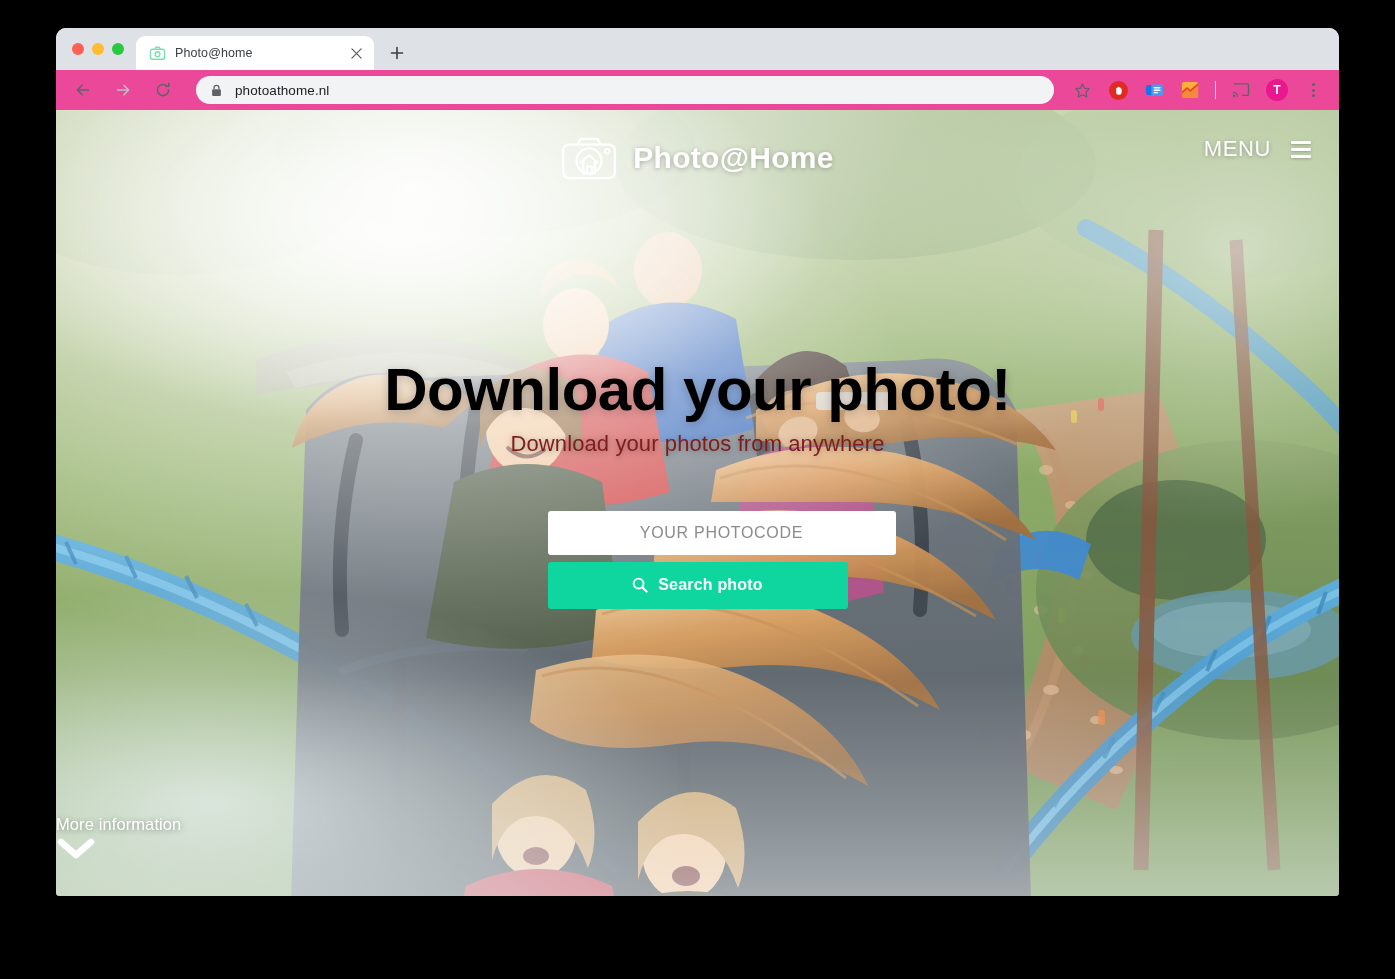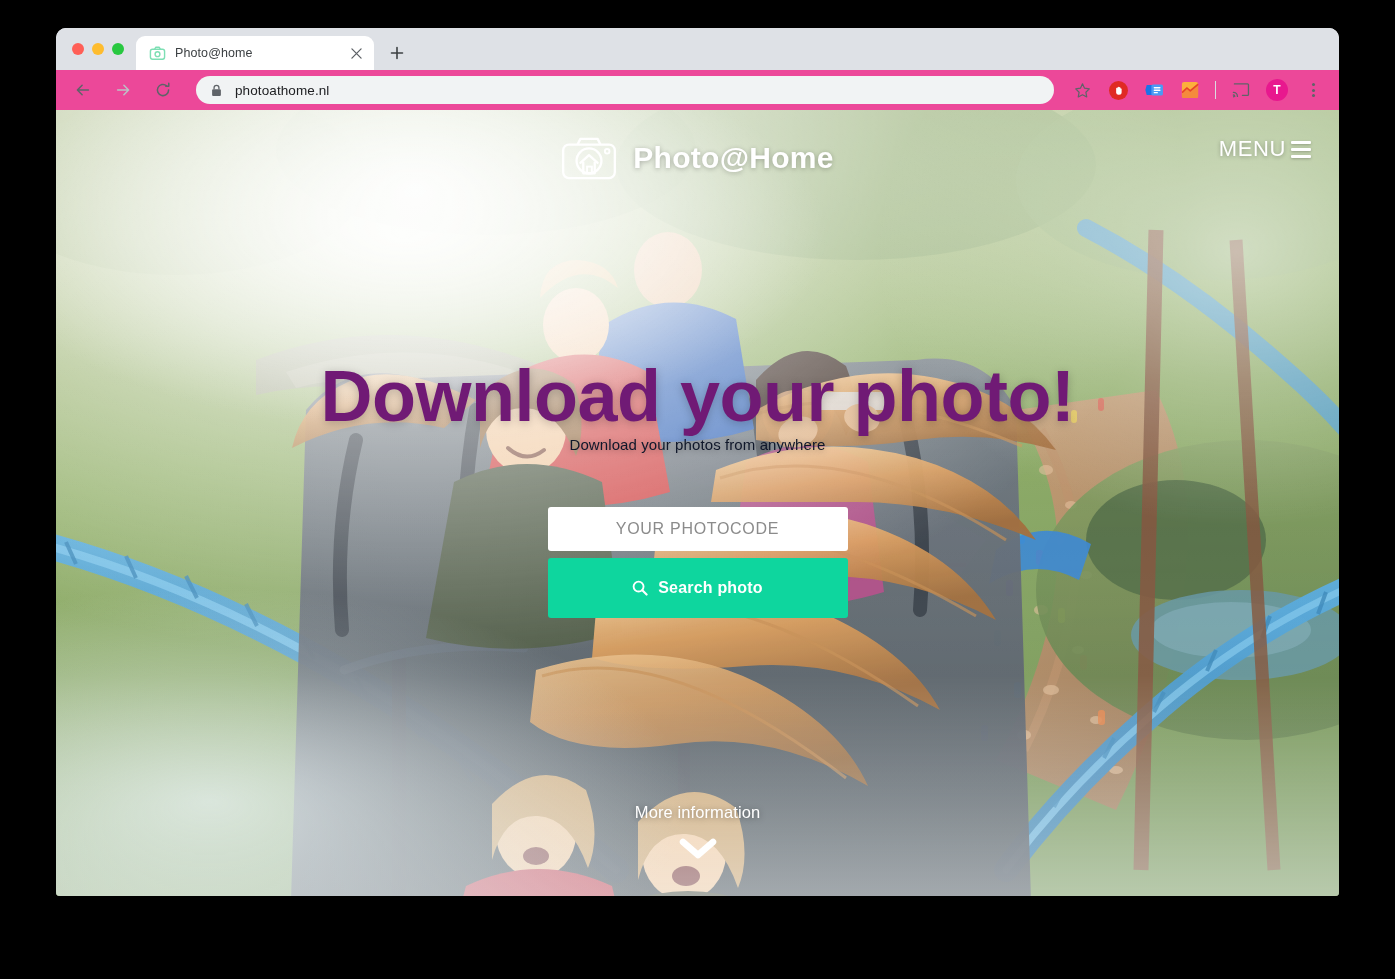--- a/index.html
+++ b/index.html
@@ -206,21 +206,21 @@
     color: #ffffff;
     letter-spacing: 0.3px;
     text-shadow: 0 1px 5px rgba(0,0,0,0.28);
   }
   .menu-toggle {
     position: absolute;
     right: 28px;
     top: 26px;
     display: flex;
     align-items: center;
-    gap: 5px;
+    gap: 20px;
     color: #ffffff;
   }
   .menu-label {
     font-size: 22px;
     color: #ffffff;
     letter-spacing: 0.6px;
     text-shadow: 0 1px 4px rgba(0,0,0,0.3);
   }
   .hamburger { display: flex; flex-direction: column; gap: 4px; }
   .hamburger i {
@@ -235,62 +235,62 @@
   .hero {
     position: absolute;
     left: 0; right: 0;
     top: 248px;
     z-index: 5;
     display: flex;
     flex-direction: column;
     align-items: center;
   }
   .hero-title {
-    font-size: 72px;
+    font-size: 60px;
     font-weight: bold;
-    color: #701a75;
+    color: #000000;
     letter-spacing: -0.5px;
     text-shadow: 0 2px 10px rgba(0,0,0,0.22);
     line-height: 1.08;
   }
   .hero-sub {
-    margin-top: 0;
-    font-size: 15px;
-    color: #0f172a;
+    margin-top: 8px;
+    font-size: 22px;
+    color: #7f1d1d;
     text-shadow: 0 1px 6px rgba(0,0,0,0.35);
     letter-spacing: 0.1px;
   }
 
   .search-form {
     margin-top: 54px;
     width: 300px;
     display: flex;
     flex-direction: column;
     gap: 7px;
   }
   .photocode-input {
-    width: 300px;
+    width: 348px;
     height: 44px;
     border: none;
     outline: none;
     border-radius: 3px;
     background: #ffffff;
     text-align: center;
     font-family: "Liberation Sans", sans-serif;
     font-size: 16px;
     color: #4a4a4a;
     letter-spacing: 0.7px;
   }
   .photocode-input::placeholder {
     color: #8b8b8b;
     letter-spacing: 0.7px;
   }
   .search-btn {
     width: 300px;
-    height: 60px;
+    height: 47px;
     border: none;
     outline: none;
     border-radius: 3px;
     background: #0ed69e;
     color: #ffffff;
     font-family: "Liberation Sans", sans-serif;
     font-size: 16px;
     font-weight: bold;
     letter-spacing: 0.2px;
     display: flex;
@@ -302,22 +302,21 @@
   .search-btn svg { flex: 0 0 16px; }
 
   
   .more-info {
     position: absolute;
     left: 0; right: 0;
     bottom: 36px;
     z-index: 5;
     display: flex;
     flex-direction: column;
-    align-items: center;
-    gap: 16px;
+    gap: 4px;
   }
   .more-info-label {
     font-size: 16.5px;
     color: #ffffff;
     text-shadow: 0 1px 6px rgba(0,0,0,0.4);
     letter-spacing: 0.1px;
   }
 </style>
 </head>
 <body>

